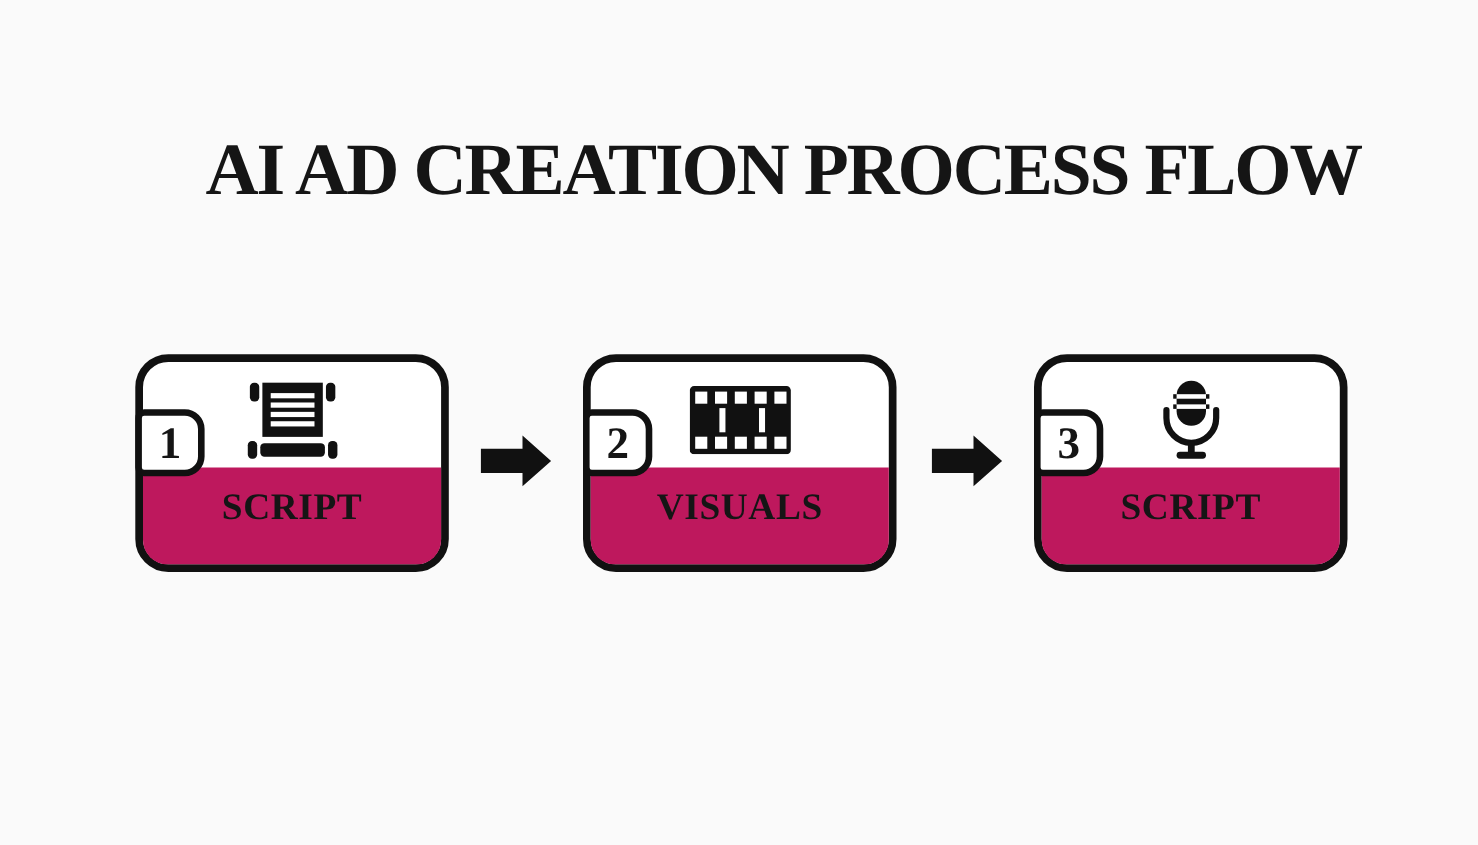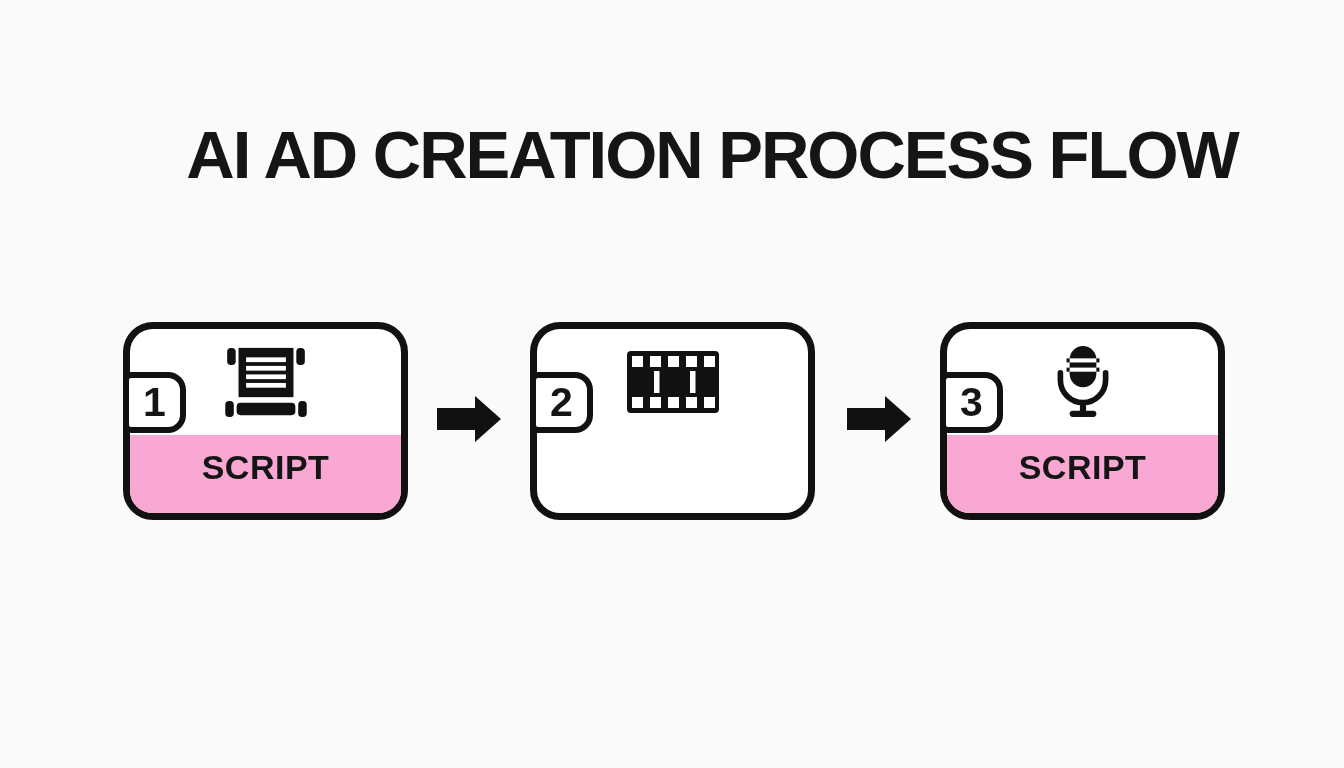--- a/index.html
+++ b/index.html
@@ -2,21 +2,21 @@
 <html><head>
 <meta charset="utf-8">
 <style>
   html, body { margin: 0; padding: 0; background: #e0e0e0; }
   .canvas {
     position: relative;
     width: 1344px;
     height: 768px;
     background: #fafafa;
     overflow: hidden;
-    font-family: Liberation Sans, sans-serif;
+    font-family: Liberation Serif, serif;
     color: #111;
   }
   .title {
     position: absolute;
     left: 40px;
     top: 116px;
     width: 1344px;
     margin: 0;
     text-align: center;
     font-size: 67px;
@@ -42,22 +42,22 @@
     position: absolute;
     left: 0; right: 0; top: 0;
     height: 106px;
     display: flex;
     align-items: center;
     justify-content: center;
   }
   .label-band {
     position: absolute;
     left: 0; right: 0; bottom: 0;
-    height: 78px;
-    background: #f9a8d4;
+    height: 88px;
+    background: #be185d;
     border-radius: 0 0 22px 22px;
     display: flex;
     align-items: center;
     justify-content: center;
   }
   .step-label {
     font-size: 34px;
     font-weight: 700;
     letter-spacing: 0.5px;
     margin-top: -14px;
@@ -144,20 +144,23 @@
           <rect x="5" y="46" width="11" height="11" fill="#fff"></rect>
           <rect x="23" y="46" width="11" height="11" fill="#fff"></rect>
           <rect x="41" y="46" width="11" height="11" fill="#fff"></rect>
           <rect x="59" y="46" width="11" height="11" fill="#fff"></rect>
           <rect x="77" y="46" width="11" height="11" fill="#fff"></rect>
           <rect x="27" y="20" width="5.5" height="22" fill="#fff"></rect>
           <rect x="63" y="20" width="5.5" height="22" fill="#fff"></rect>
         </svg>
       </span>
     </div>
+    <div class="label-band">
+      <span class="step-label">VISUALS</span>
+    </div>
     <div class="badge">
       <span class="badge-number">2</span>
     </div>
   </div>
 
   <div class="arrow pos-2">
     <svg class="icon-svg" width="66" height="50" viewBox="0 0 66 50">
       <polygon points="0,14 38,14 38,2 64,25 38,48 38,36 0,36" fill="#111"></polygon>
     </svg>
   </div>

